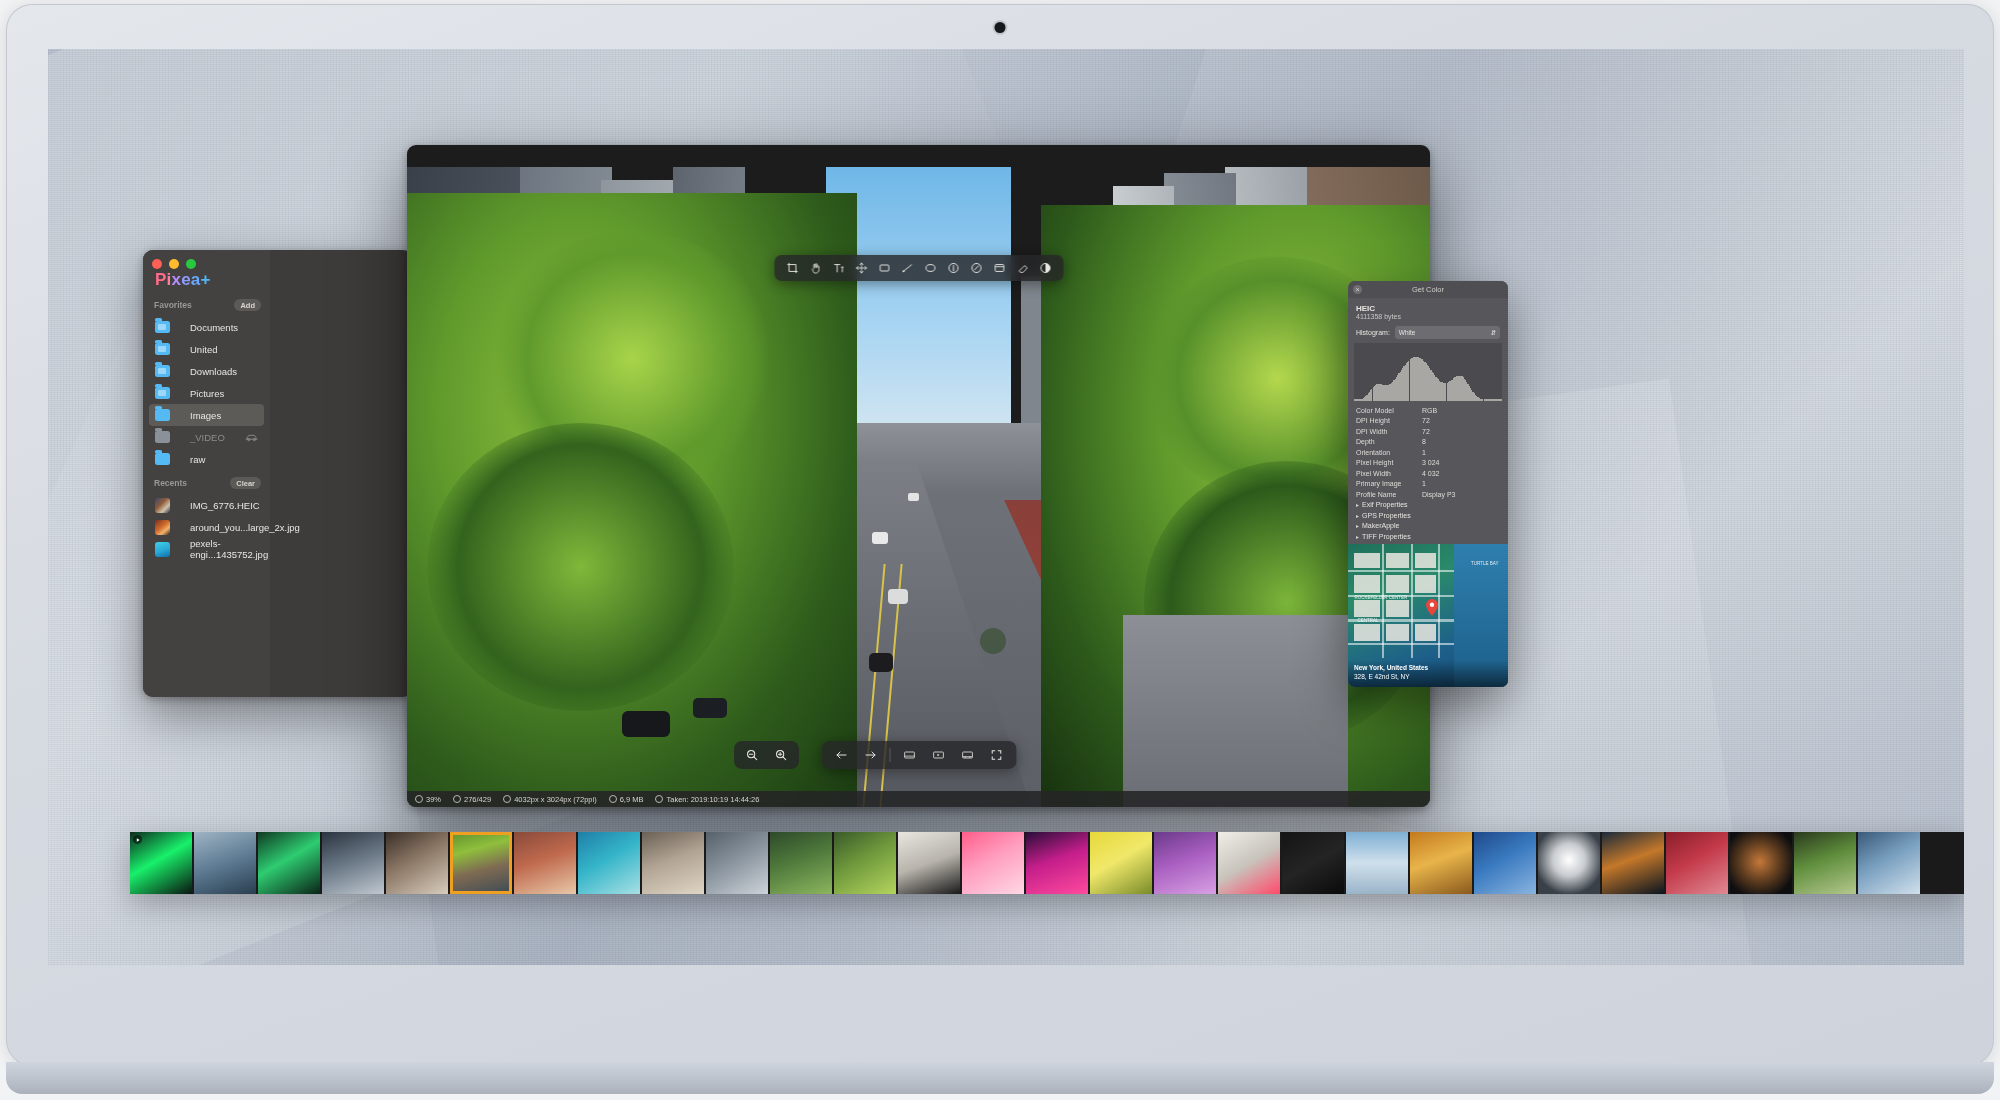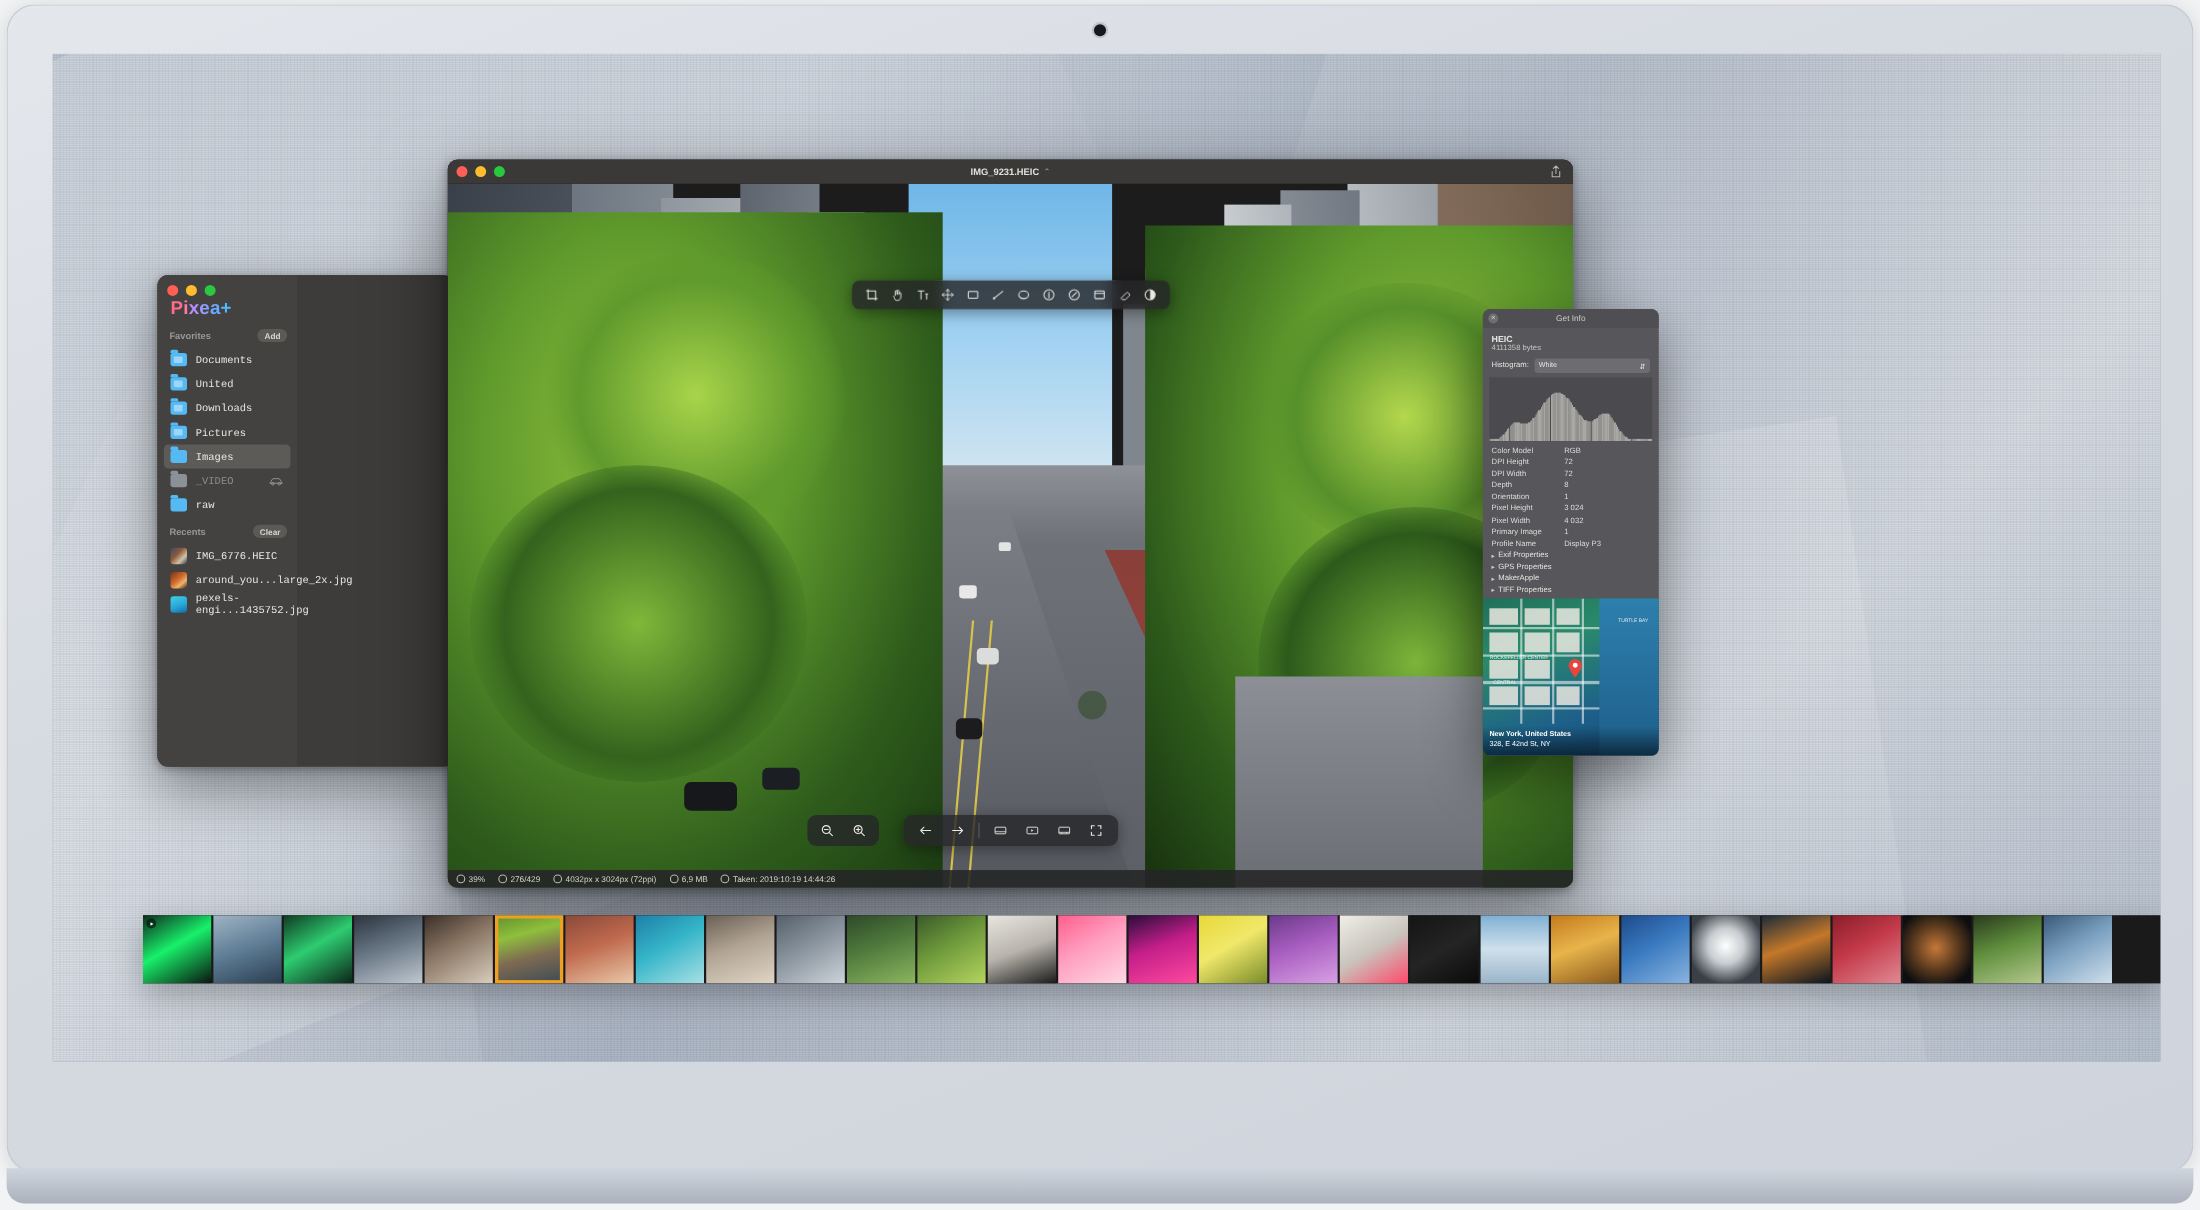--- a/index.html
+++ b/index.html
@@ -88,23 +88,23 @@
     display:flex; align-items:center; justify-content:space-between;
     padding:0 9px 0 11px; height:18px; margin-top:4px;
   }
   .px-sec-title { font-size:8.5px; color:#9a9894; font-weight:600; }
   .px-pill {
     font-size:7.5px; color:#d7d5d1; background:#5c5a57;
     padding:1.5px 6px; border-radius:7px; font-weight:600;
   }
   .px-list { padding:2px 6px 0 6px; }
   .px-item {
-    display:flex; align-items:center; gap:8px;
+    display:flex; align-items:center; gap:20px;
     height:22px; padding:0 6px; border-radius:4px;
-    font-size:9.5px; color:#e8e6e2; position:relative;font-family:Liberation Mono, monospace;
+    font-size:9.5px; color:#e8e6e2; position:relative;
   }
   .px-item.sel { background:#5d5b58; }
   .px-item.dim { color:#8e8c88; }
   .folder { width:15px; height:12px; border-radius:2px 2.5px 2.5px 2.5px; position:relative; flex:0 0 15px;
             background:#55b9f3; }
   .folder::before { content:""; position:absolute; left:0; top:-3px; width:7px; height:3px;
             border-radius:1.5px 1.5px 0 0; background:#55b9f3; }
   .folder.grey { background:#8a9199; } .folder.grey::before{ background:#8a9199; }
   .folder .gl { position:absolute; left:3px; top:3px; width:8px; height:6px;
             border-radius:1px; background:rgba(255,255,255,.42); font-size:4px;
@@ -354,33 +354,20 @@
             <div class="px-item">
               <span class="px-thumb th-c"></span>
               <span>pexels-engi...1435752.jpg</span>
             </div>
           </div>
         </div>
 
       </div>
 
       <div id="viewer">
-        <div class="vw-title">
-          <div class="vw-traffic">
-            <span class="tl tl-r"></span>
-            <span class="tl tl-y"></span>
-            <span class="tl tl-g"></span>
-          </div>
-          <span class="vw-name">IMG_9231.HEIC</span>
-          <span class="vw-caret">⌃</span>
-          <svg class="vw-share" viewBox="0 0 12 14">
-            <path d="M6 1v8M3.3 3.6 6 1l2.7 2.6" fill="none" stroke="#d8d6d2" stroke-width="1.1" stroke-linecap="round"></path>
-            <path d="M2 7v5.5h8V7" fill="none" stroke="#d8d6d2" stroke-width="1.1" stroke-linecap="round"></path>
-          </svg>
-        </div>
 
         <div class="vw-photo">
 
           <div class="sky"></div>
 
           <div class="bld" style="left:0;top:0;width:12%;height:58%;background:linear-gradient(100deg,#3a4049,#525a64)"></div>
           <div class="bld" style="left:11%;top:0;width:9%;height:52%;background:linear-gradient(95deg,#6d7680,#878f98)"></div>
           <div class="bld" style="left:19%;top:2%;width:8%;height:48%;background:linear-gradient(100deg,#8e959c,#b2b8bd)"></div>
           <div class="bld" style="left:26%;top:0;width:7%;height:46%;background:linear-gradient(95deg,#5d646d,#7b838c)"></div>
           <div class="bld" style="left:32%;top:4%;width:5%;height:42%;background:linear-gradient(100deg,#9aa1a7,#c3c8cc)"></div>
@@ -563,21 +550,21 @@
               <span class="st-ic"></span>
               <span>Taken: 2019:10:19 14:44:26</span>
             </span>
           </div>
         </div>
       </div>
 
       <div id="info">
         <div class="inf-head">
           <span class="inf-close">×</span>
-          <span class="inf-title">Get Info</span>
+          <span class="inf-title">Get Color</span>
         </div>
 
         <div class="inf-kind">
           <div class="k">HEIC</div>
           <div class="b">4111358 bytes</div>
         </div>
 
         <div class="inf-hist-row">
           <span class="lbl">Histogram:</span>
           <span class="inf-select">

